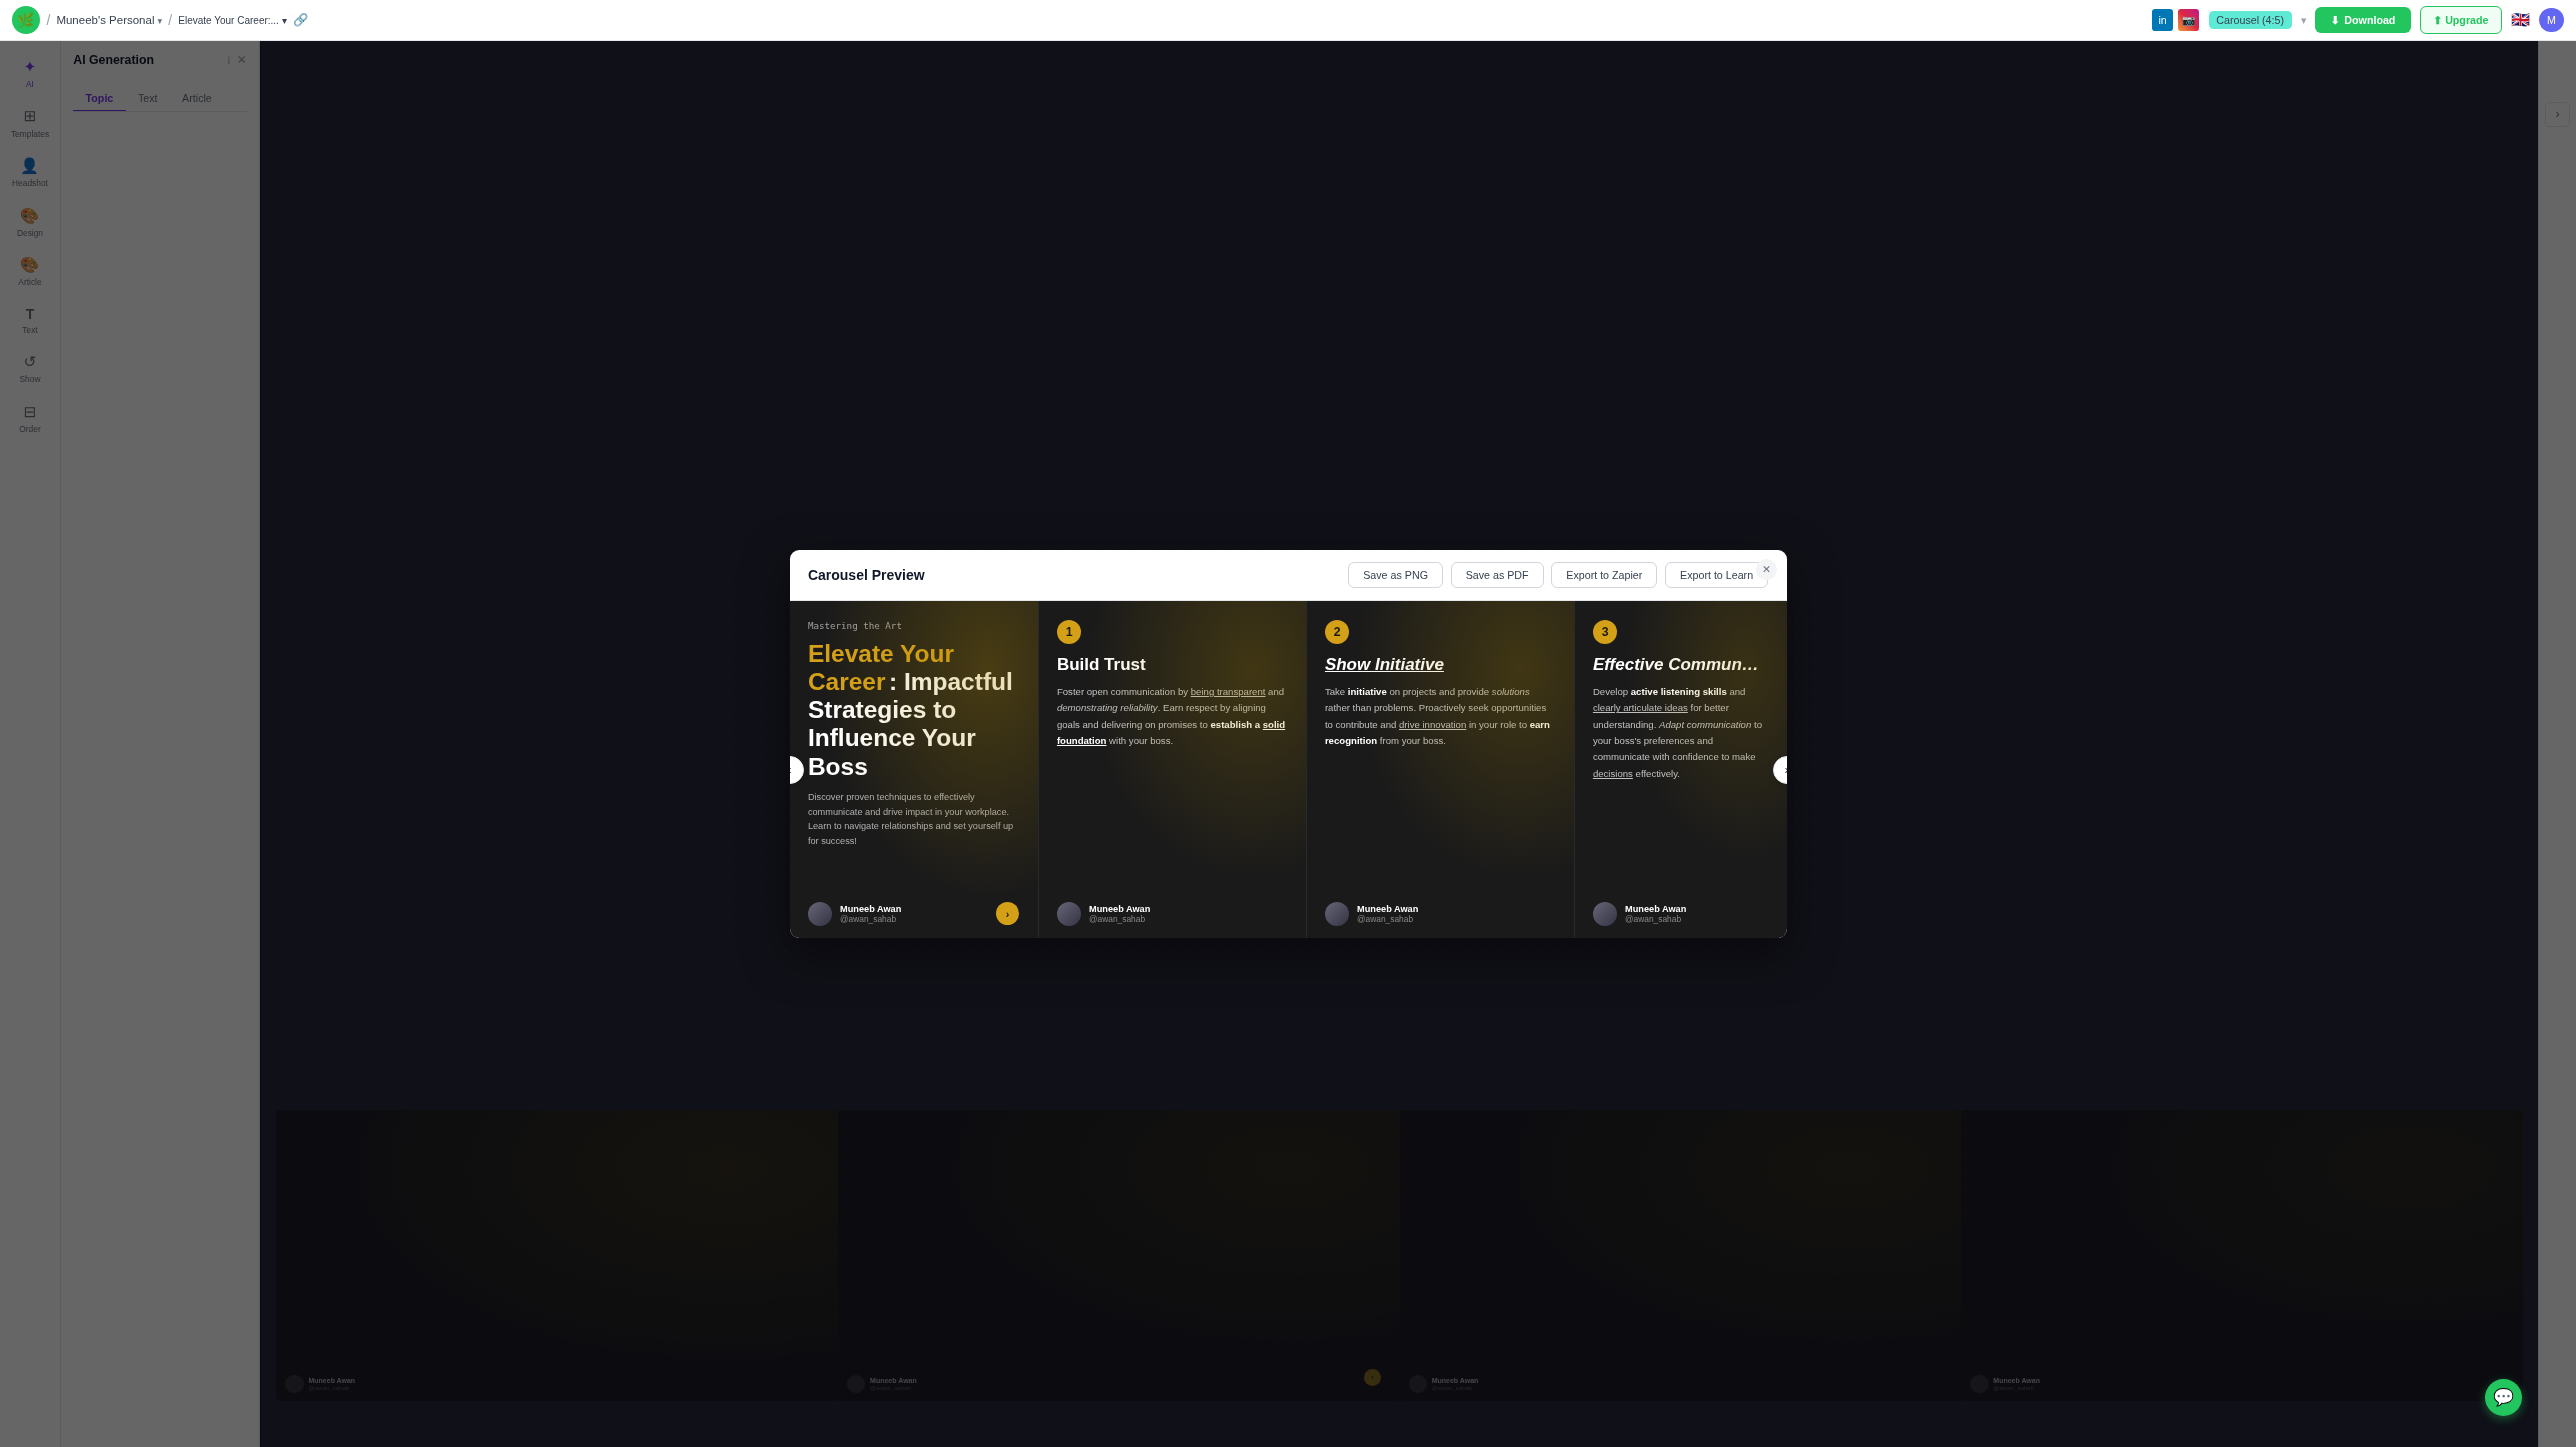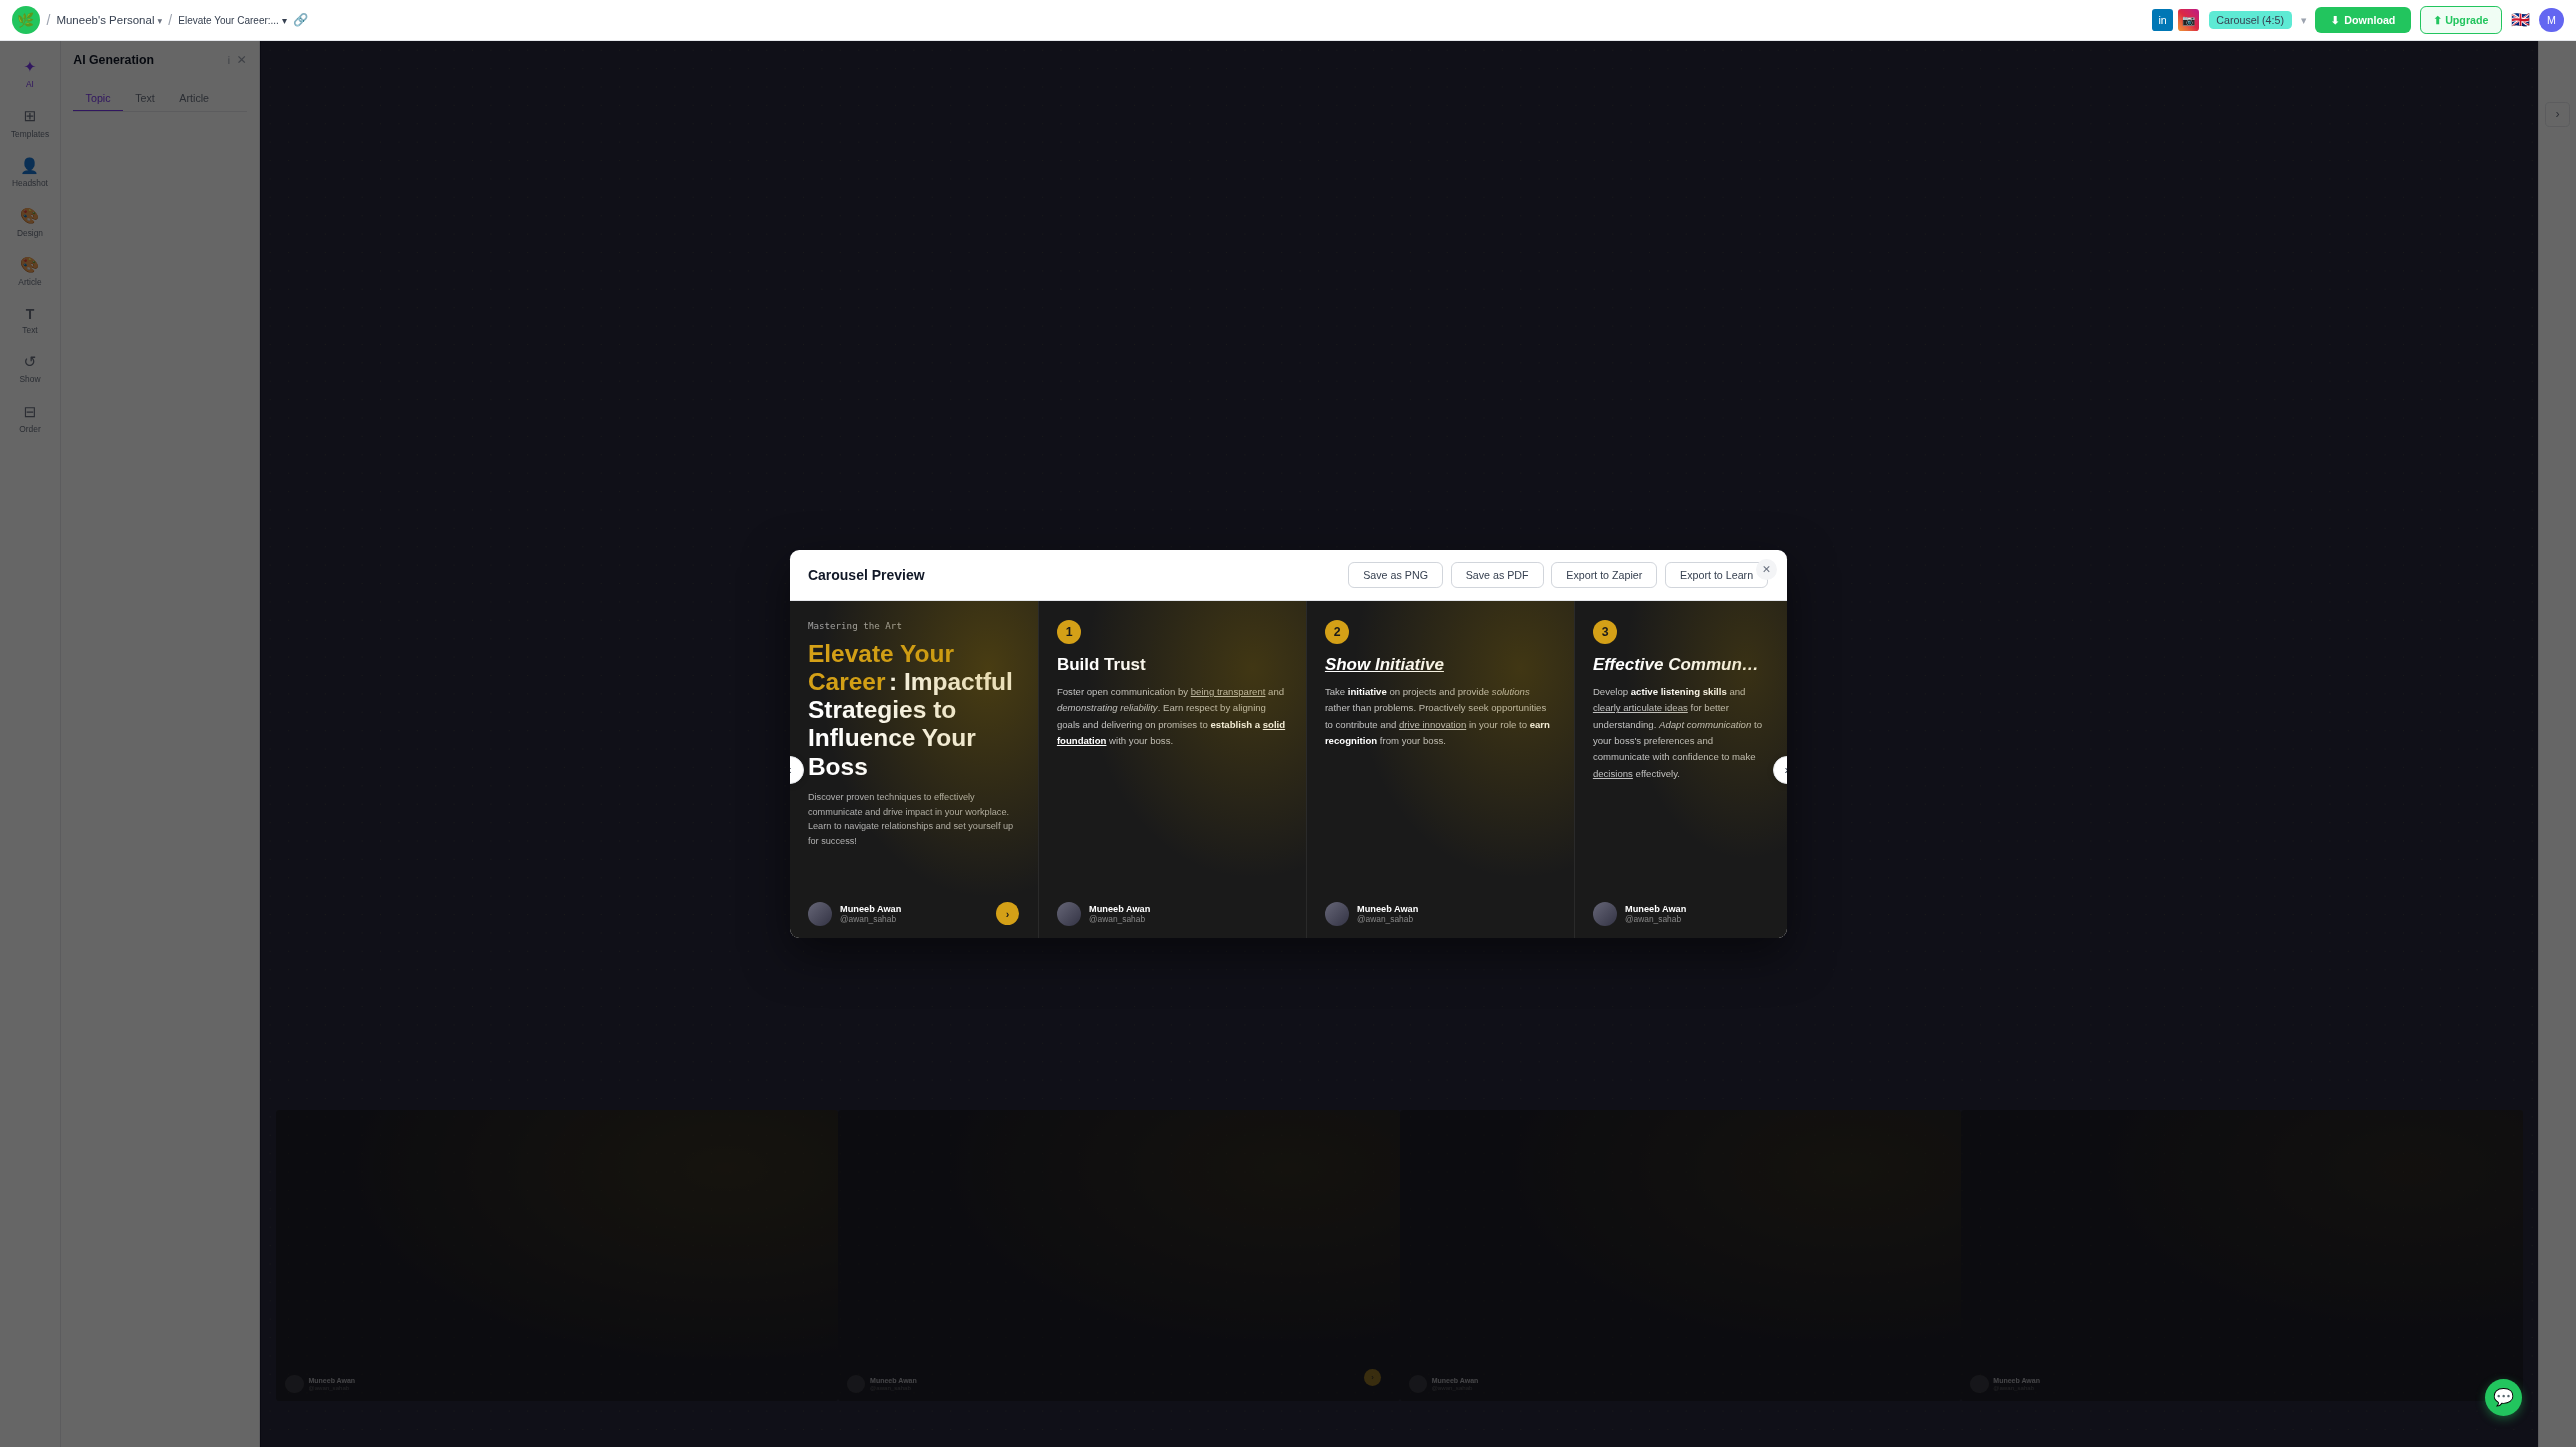--- a/index.html
+++ b/index.html
@@ -61,21 +61,21 @@
     .panel-header {
       display: flex; align-items: center; justify-content: space-between; margin-bottom: 19px;
     }
     .panel-title { font-size: 12.3px; font-weight: 600; color: #111827; }
     .panel-info { font-size: 10.7px; color: #9ca3af; cursor: pointer; }
     .panel-close { font-size: 12.3px; color: #9ca3af; cursor: pointer; }
     .panel-tabs { display: flex; gap: 0; border-bottom: 0.8px solid #e5e7eb; margin-bottom: 12.3px; }
     .panel-tab {
       padding: 6.1px 12.3px; font-size: 10.7px; color: #6b7280; cursor: pointer; border-bottom: 1.5px solid transparent;
     }
-    .panel-tab.active { color: #7c3aed; border-bottom-color: #7c3aed; font-weight: 400; }
+    .panel-tab.active { color: #7c3aed; border-bottom-color: #7c3aed; font-weight: 700; }
 
     
     .canvas-area {
       position: absolute; top: 41px; left: 261px; right: 38px; bottom: 0;
       background: #2d2d3d; overflow: hidden;
     }
     .canvas-bg {
       width: 100%; height: 100%;
       background-image: radial-gradient(circle, #444 0.8px, transparent 0.8px);
       background-size: 18.4px 18.4px;

